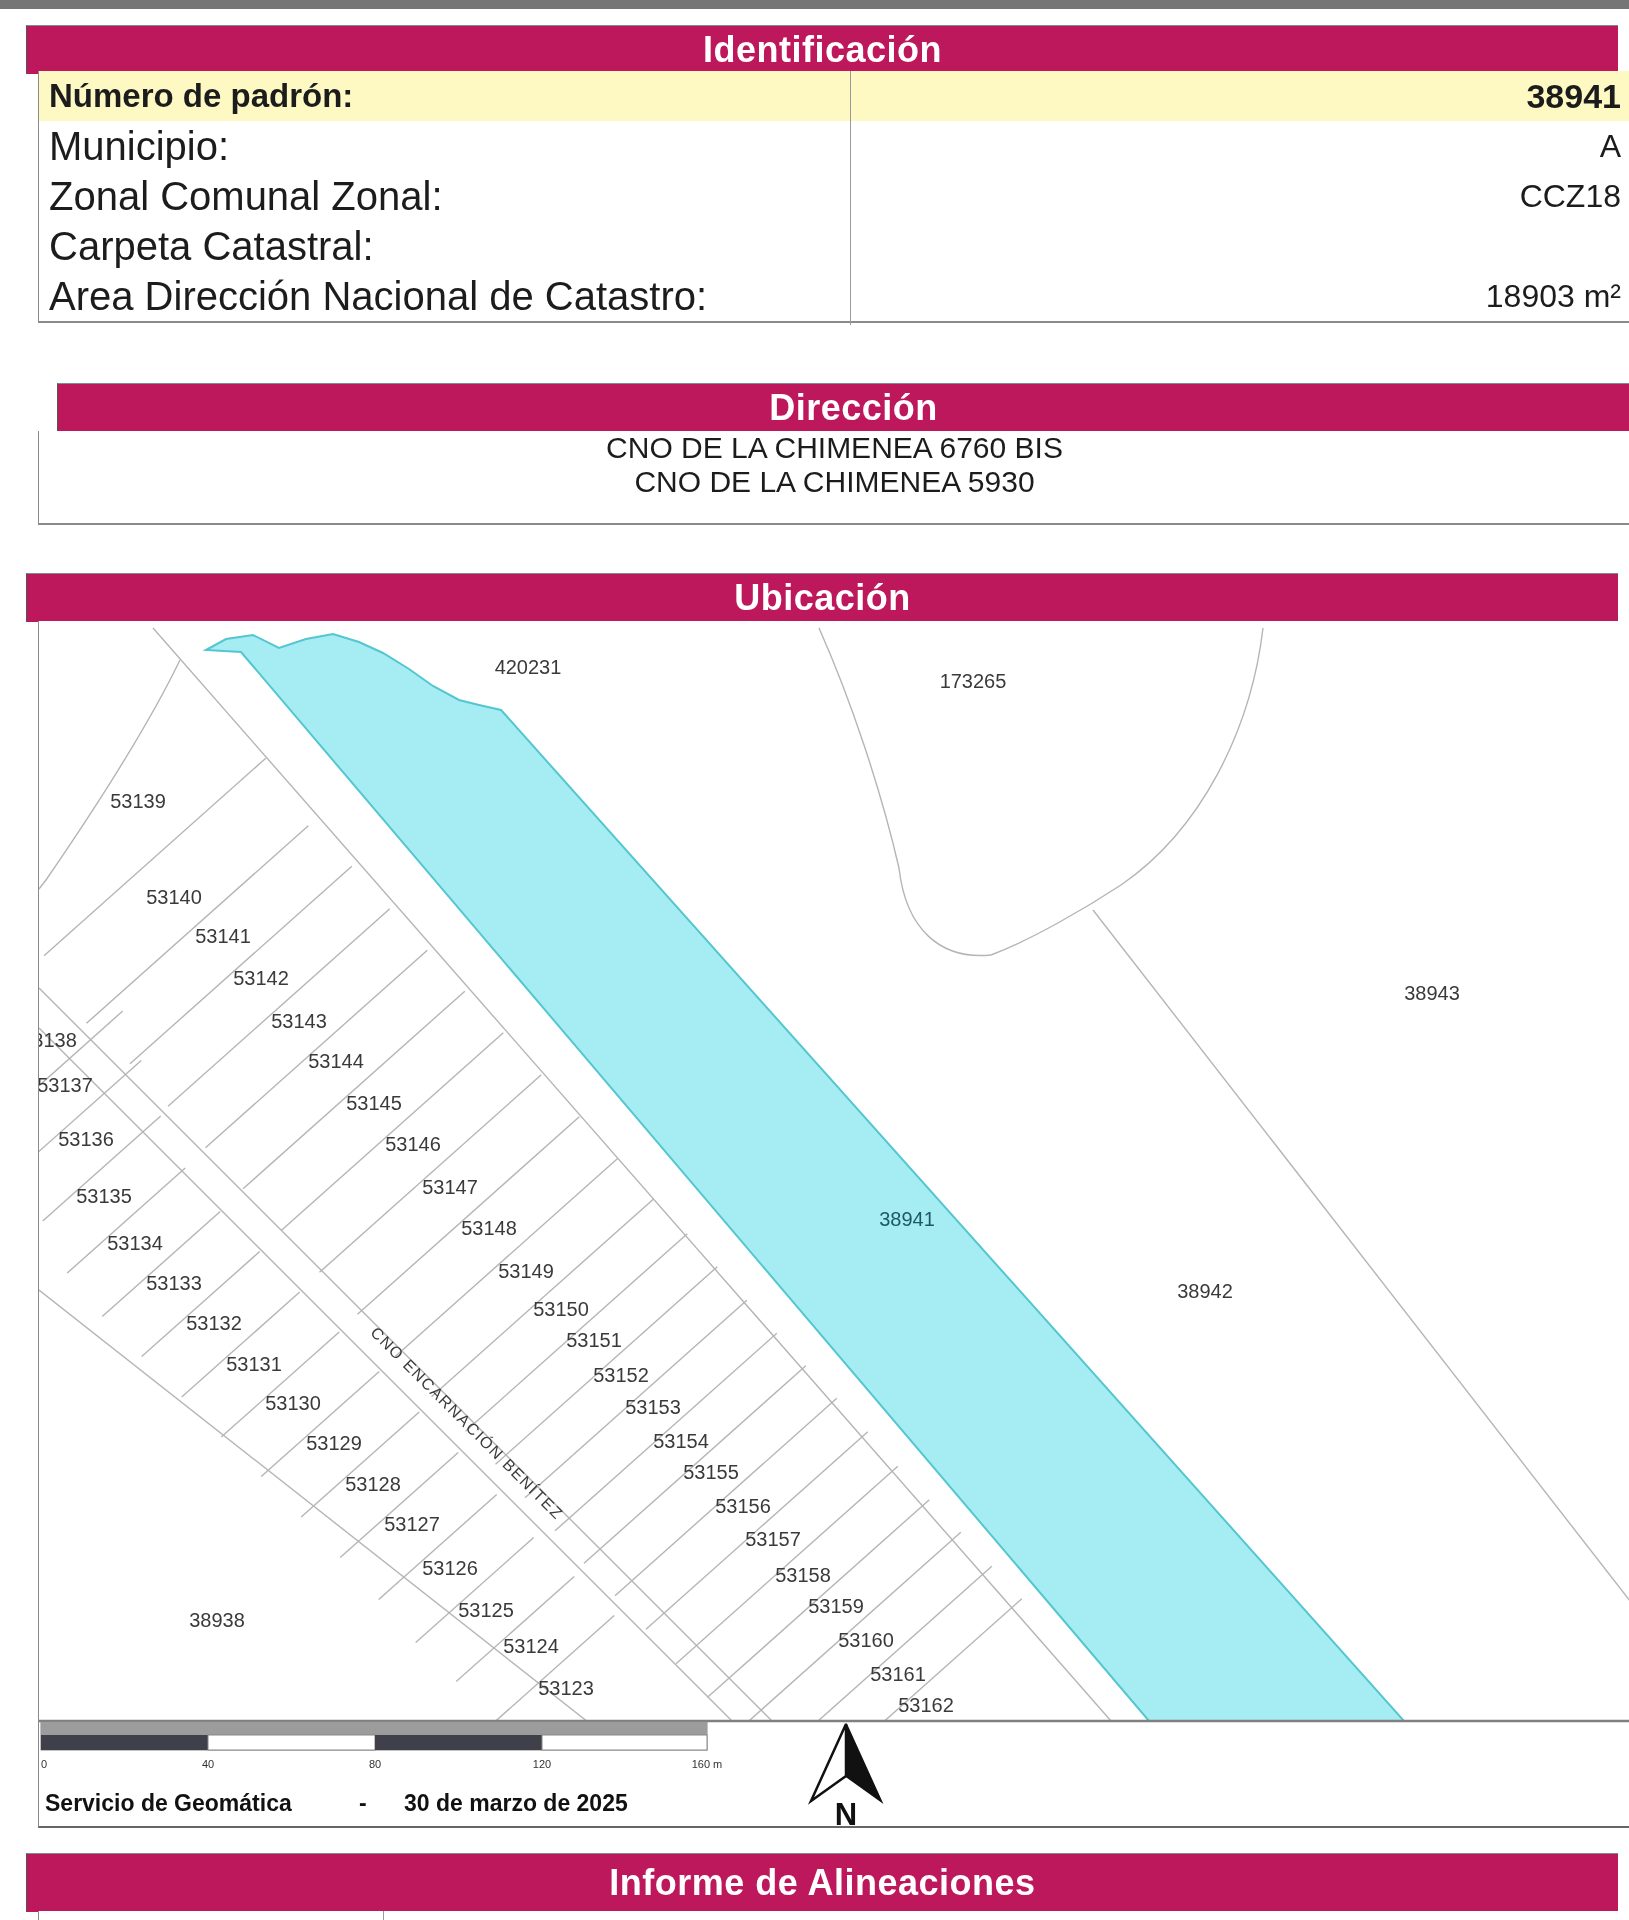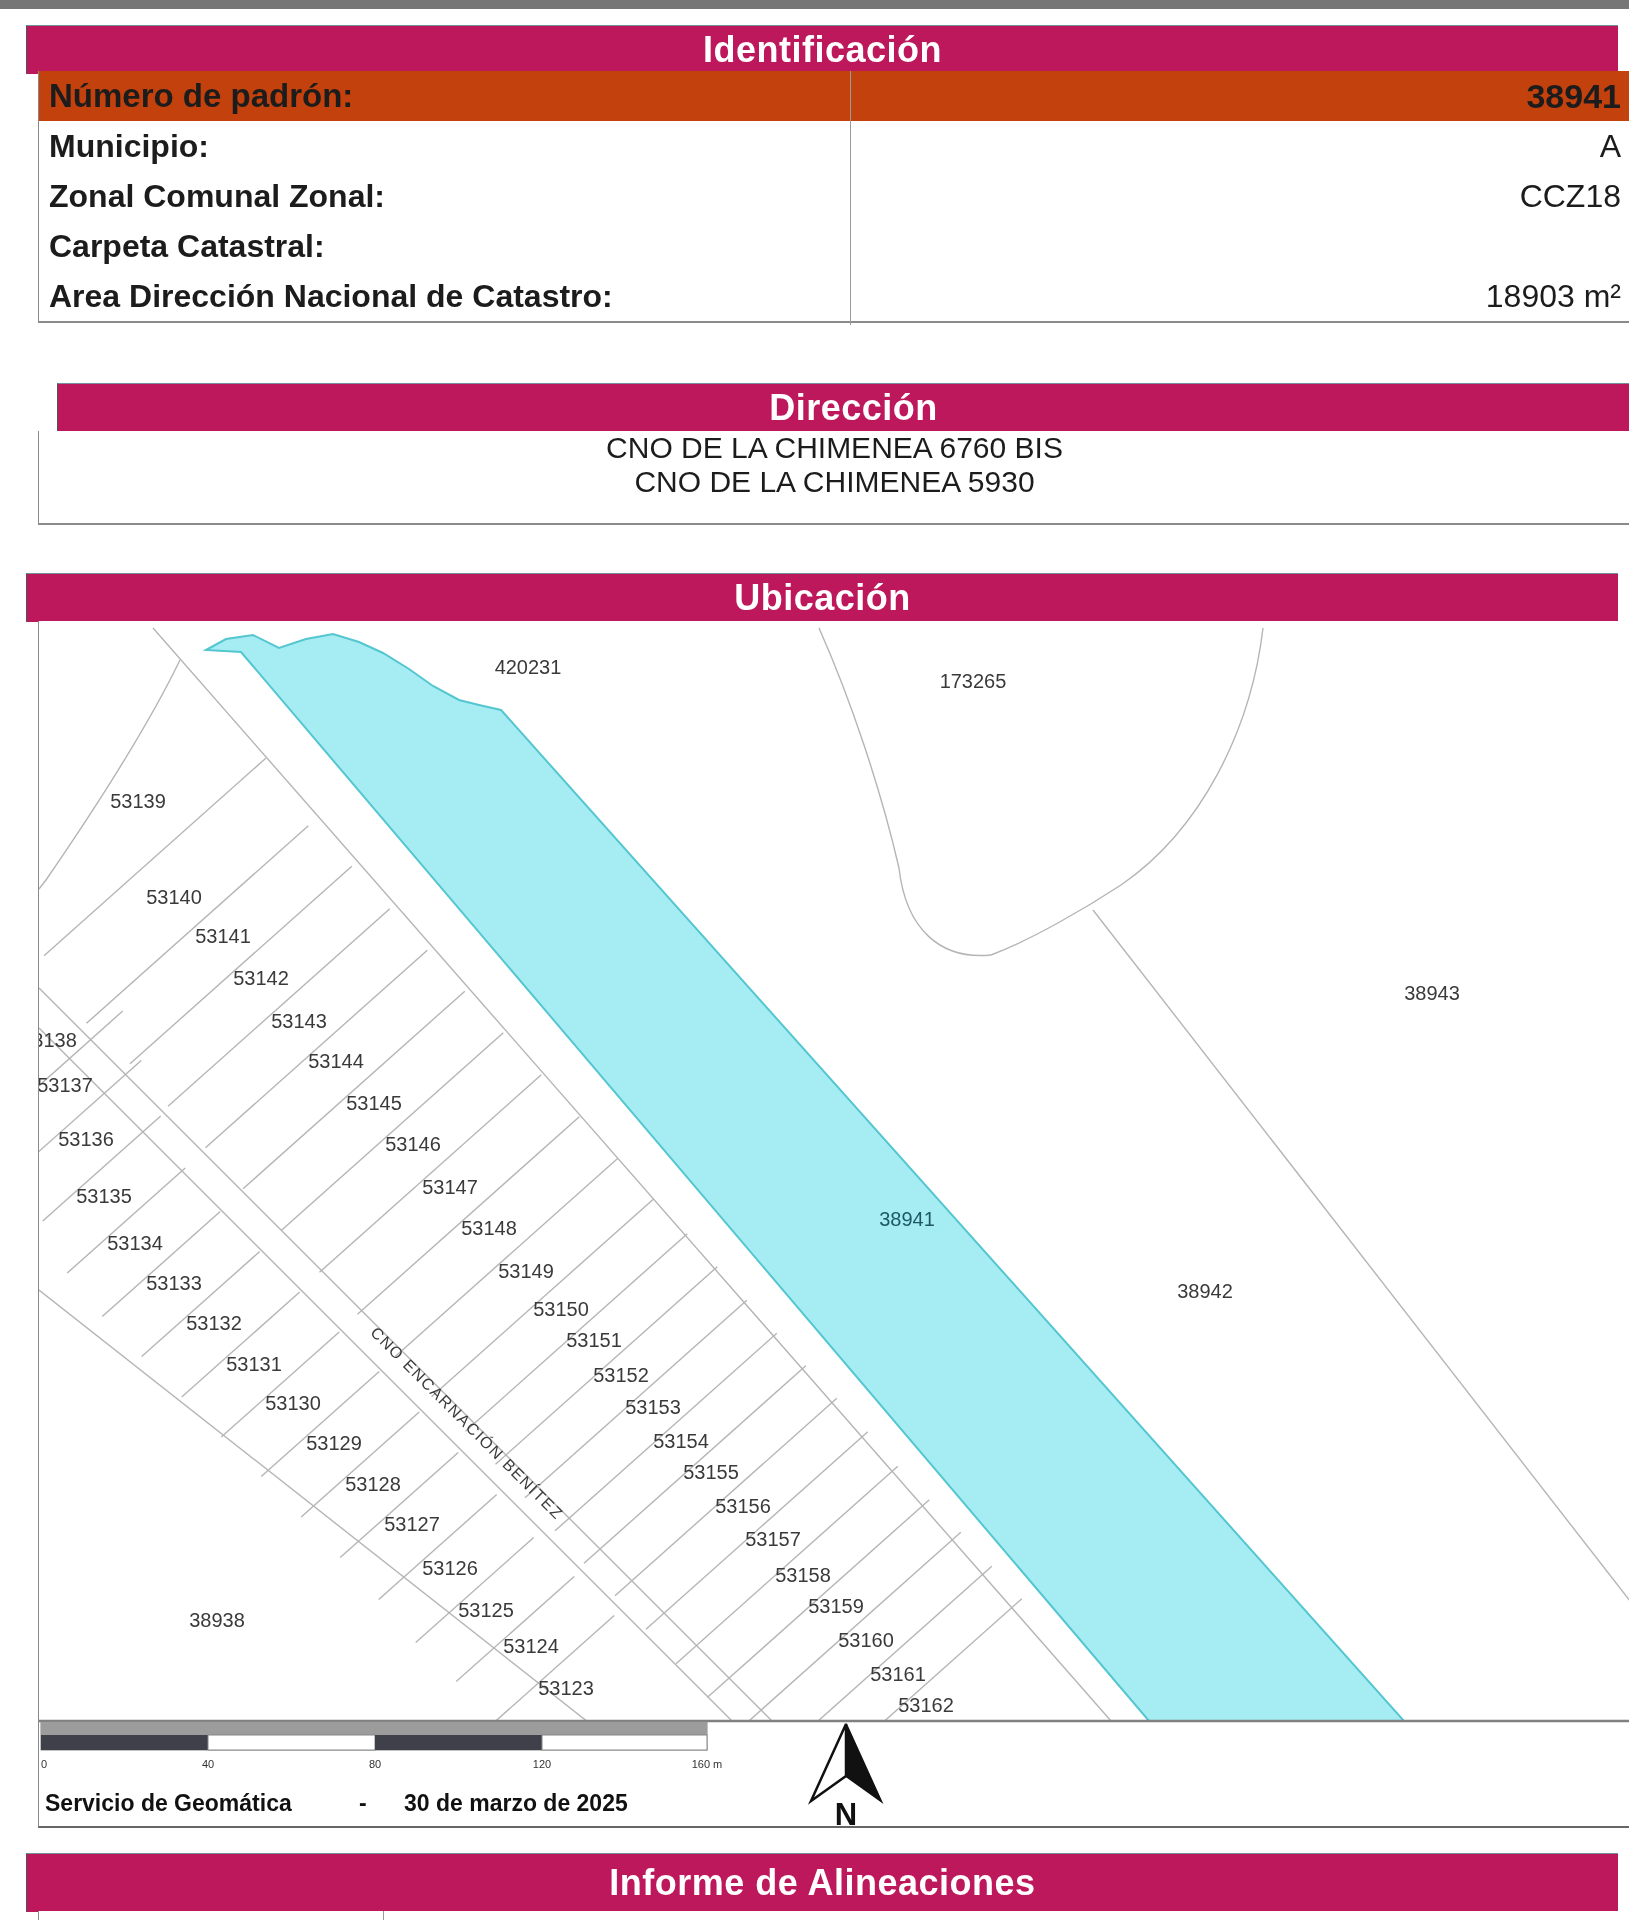--- a/index.html
+++ b/index.html
@@ -11,22 +11,22 @@
   .banner{
     position:absolute;left:26px;width:1591px;height:48px;background:#be185d;
     border-top:1px solid #6f8f9a;border-left:1.5px solid #555;
     color:#ffffff;font-weight:bold;font-size:36px;text-align:center;line-height:48px;
     letter-spacing:0.5px;
   }
   .box{position:absolute;left:38px;width:1591px;background:#fff;border-left:1.5px solid #8a8a8a;}
   
   #id-table{top:71px;border-bottom:2px solid #8a8a8a;}
   .trow{display:flex;height:50px;align-items:center;position:relative;}
-  .trow.hl{background:#c2410c;}
-  .trow .tlabel{width:845px;padding-left:10px;font-size:32px;white-space:nowrap;font-weight:bold;}
+  .trow.hl{background:#fef9c3;}
+  .trow .tlabel{width:845px;padding-left:10px;font-size:40px;white-space:nowrap;}
   .trow.hl .tlabel{font-weight:bold;font-size:33px;}
   .trow .tvalue{flex:1;text-align:right;padding-right:9px;font-size:32px;white-space:nowrap;}
   .trow.hl .tvalue{font-weight:bold;font-size:34px;}
   .colline{position:absolute;left:850px;top:71px;width:1px;height:254px;background:#9a9a9a;}
   
   #dir-box{top:431px;height:92px;border-bottom:2px solid #8a8a8a;padding-top:0;}
   .addr-line{text-align:center;font-size:30px;line-height:34px;}
   
   #map-box{top:621px;height:1205px;border-bottom:2px solid #666;}
   svg text{font-family:"Liberation Sans", sans-serif;}

